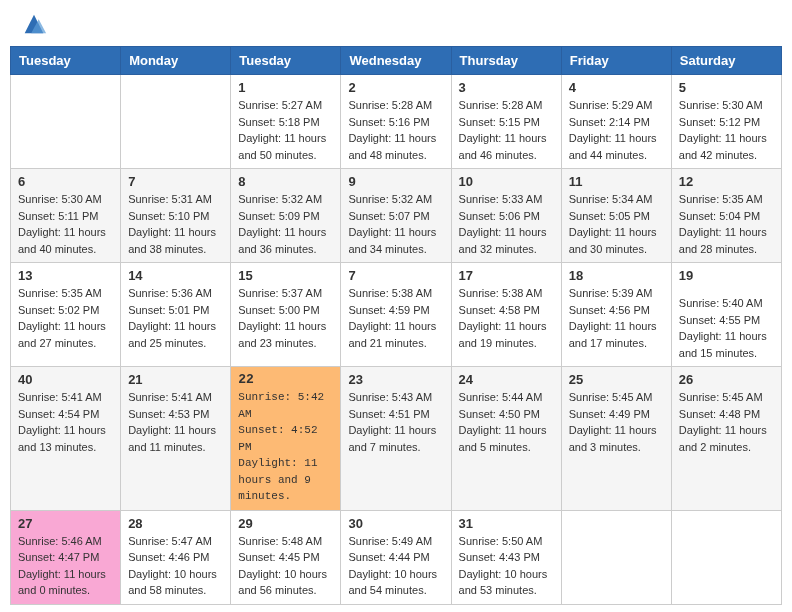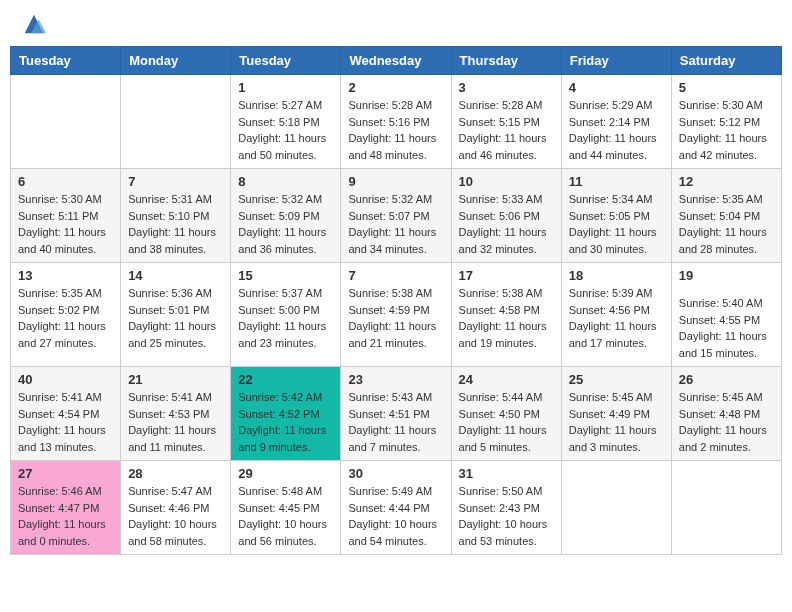--- a/index.html
+++ b/index.html
@@ -256,21 +256,21 @@
           <div class="day-info" style="white-space: pre-line;">Sunrise: 5:41 AM
 Sunset: 4:54 PM
 Daylight: 11 hours and 13 minutes.</div>
         </td>
         <td style="background-color: rgb(245, 245, 245);">
           <div class="day-number">21</div>
           <div class="day-info" style="white-space: pre-line;">Sunrise: 5:41 AM
 Sunset: 4:53 PM
 Daylight: 11 hours and 11 minutes.</div>
         </td>
-        <td style="background-color: #14b8a6;">
+        <td style="background-color: #fdba74; font-family: Liberation Mono, monospace;">
           <div class="day-number">22</div>
           <div class="day-info" style="white-space: pre-line;">Sunrise: 5:42 AM
 Sunset: 4:52 PM
 Daylight: 11 hours and 9 minutes.</div>
         </td>
         <td style="background-color: rgb(245, 245, 245);">
           <div class="day-number">23</div>
           <div class="day-info" style="white-space: pre-line;">Sunrise: 5:43 AM
 Sunset: 4:51 PM
 Daylight: 11 hours and 7 minutes.</div>
@@ -315,20 +315,20 @@
         </td>
         <td style="background-color: rgb(255, 255, 255);">
           <div class="day-number">30</div>
           <div class="day-info" style="white-space: pre-line;">Sunrise: 5:49 AM
 Sunset: 4:44 PM
 Daylight: 10 hours and 54 minutes.</div>
         </td>
         <td style="background-color: rgb(255, 255, 255);">
           <div class="day-number">31</div>
           <div class="day-info" style="white-space: pre-line;">Sunrise: 5:50 AM
-Sunset: 2:43 PM
+Sunset: 4:43 PM
 Daylight: 10 hours and 53 minutes.</div>
         </td>
         <td class="empty-cell"></td>
         <td class="empty-cell"></td>
       </tr>
     </tbody>
 </table>
 
 </body></html>

